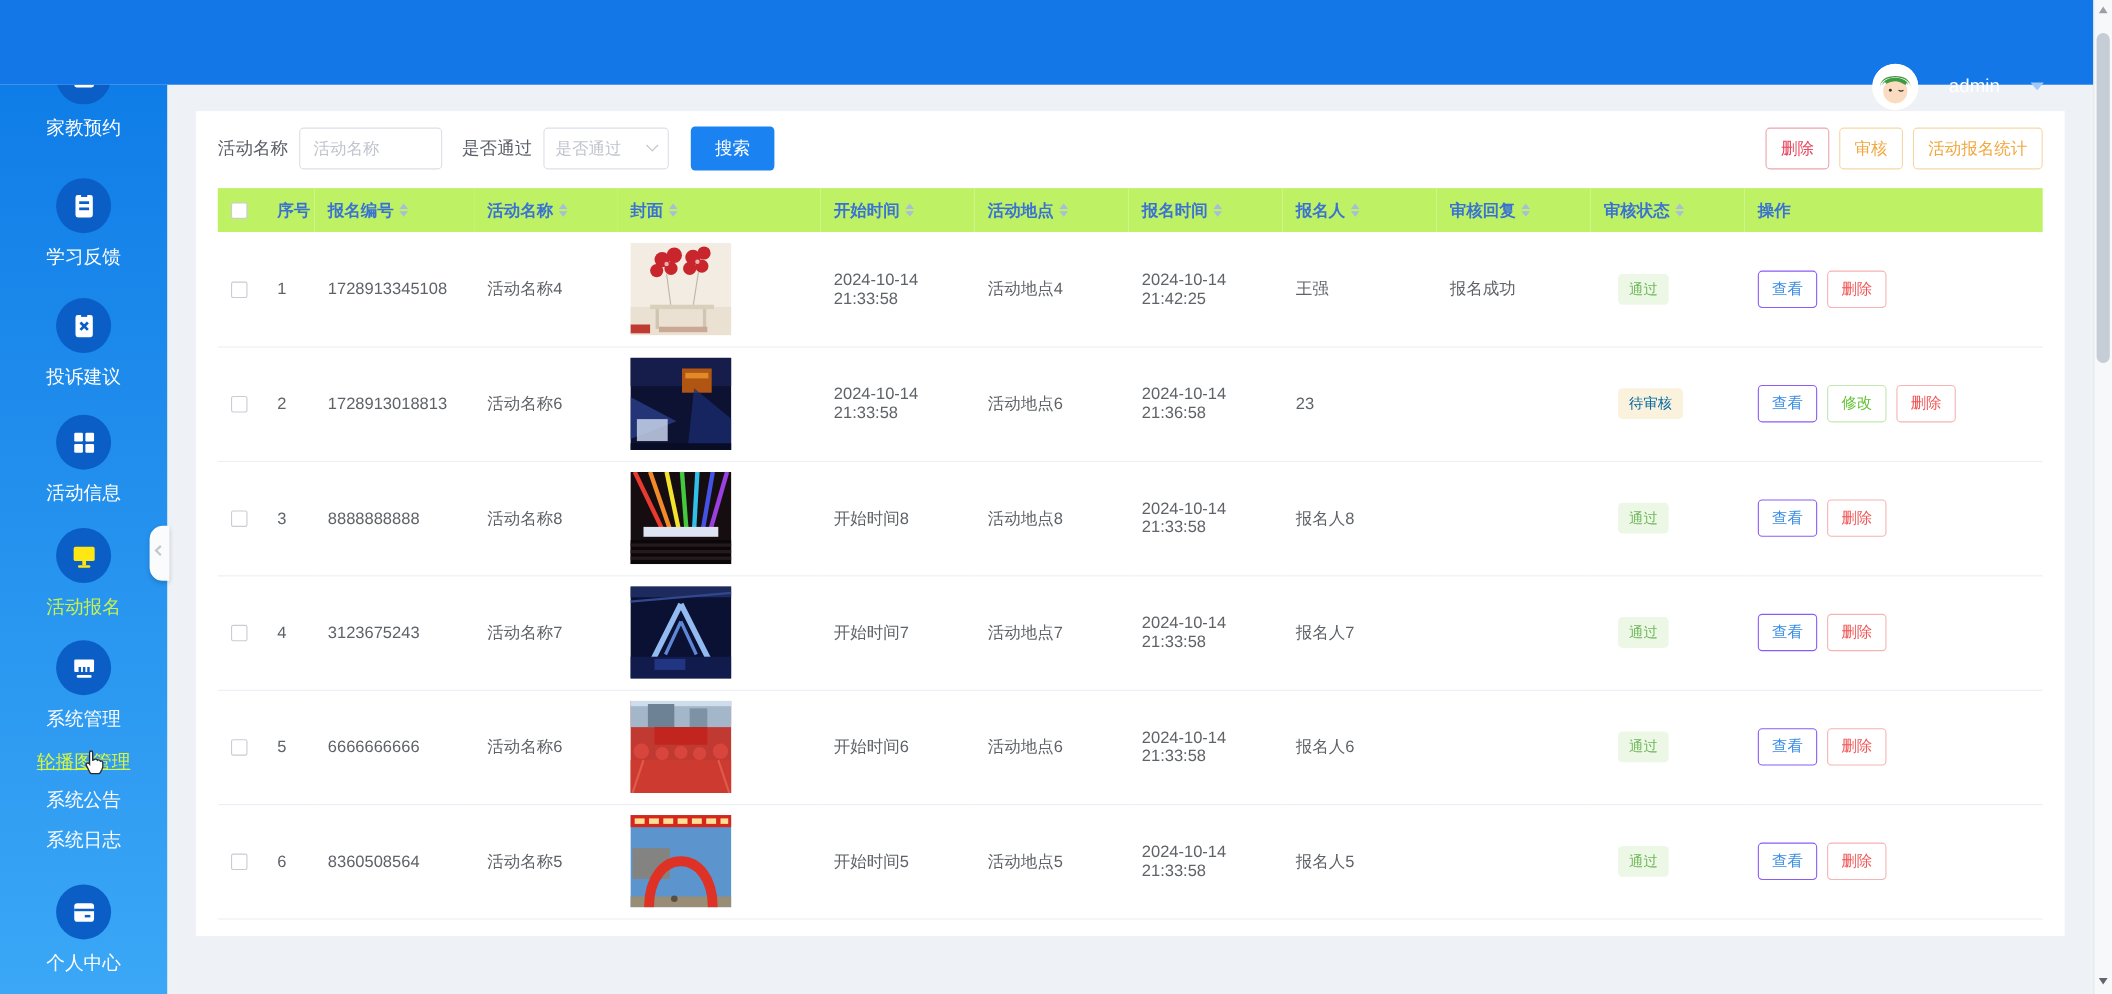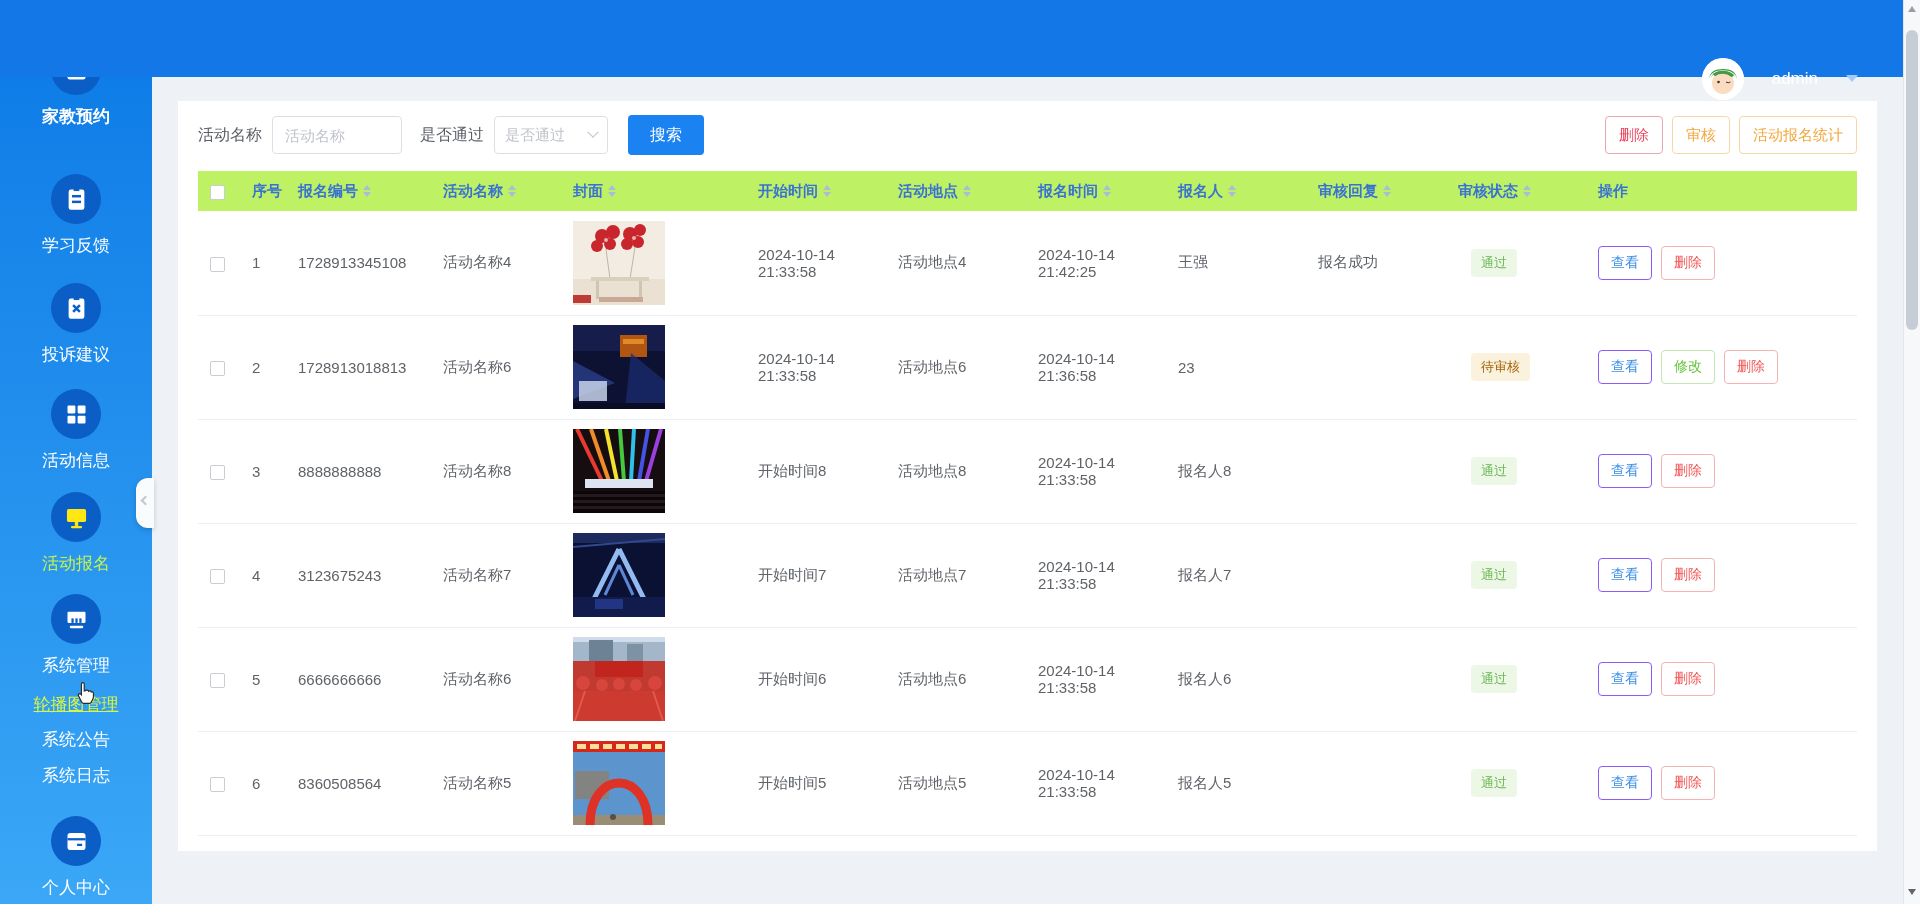--- a/index.html
+++ b/index.html
@@ -22,21 +22,21 @@
   .side-item { display:flex; flex-direction:column; align-items:center; cursor:pointer; }
   .icon-clip { display:block; }
   .side-item.partial .icon-clip { height:18px; overflow:hidden; }
   .side-item.partial .circle { margin-top:-32px; }
   .circle { width:50px; height:50px; border-radius:50%; background:#0a5ec6; display:flex; align-items:center; justify-content:center; }
   .circle svg { width:27px; height:27px; }
   .side-label { margin-top:10px; color:#fff; font-size:17px; white-space:nowrap; }
   .side-item.active .side-label { color:#c6f24e; }
   .side-sub { color:#fff; font-size:17px; height:20px; line-height:20px; cursor:pointer; }
   .side-sub.hl { color:#d9f63f; text-decoration:underline; }
-  .side-menu > :nth-child(1){ margin-bottom:46px;font-weight:bold; }
+  .side-menu > :nth-child(1){ margin-bottom:34px; }
   .side-menu > :nth-child(2){ margin-bottom:26px; }
   .side-menu > :nth-child(3){ margin-bottom:23px; }
   .side-menu > :nth-child(4){ margin-bottom:20px; }
   .side-menu > :nth-child(5){ margin-bottom:19px; }
   .side-menu > :nth-child(6){ margin-bottom:18px; }
   .side-menu > :nth-child(7){ margin-bottom:15px; }
   .side-menu > :nth-child(8){ margin-bottom:16px; }
   .side-menu > :nth-child(9){ margin-bottom:30px; }
 
   .notch { position:absolute; left:136px; top:478px; width:18px; height:50px; background:#fafbfc; border-radius:12px 0 0 12px; box-shadow:0 2px 5px rgba(0,0,0,.18); z-index:4; }
@@ -75,21 +75,21 @@
   td { border-bottom:1px solid #ebeef5; font-size:15px; color:#5f6368; padding-left:12px; background:#fff; }
   .cbx { display:inline-block; width:15px; height:15px; border:1px solid #c8ccd4; border-radius:2px; background:#fff; vertical-align:middle; cursor:pointer; }
   .th-label { vertical-align:middle; }
   .carets { display:inline-flex; flex-direction:column; margin-left:5px; vertical-align:middle; gap:2px; cursor:pointer; }
   .c-up { width:0; height:0; border-left:4px solid transparent; border-right:4px solid transparent; border-bottom:5px solid #a9bdd8; }
   .c-down { width:0; height:0; border-left:4px solid transparent; border-right:4px solid transparent; border-top:5px solid #a9bdd8; }
   .cover { width:92px; height:84px; overflow:hidden; }
   .cover svg { width:92px; height:84px; display:block; }
   .badge { display:inline-block; padding:5px 10px; font-size:13px; border-radius:4px; white-space:nowrap;margin-left:13px; }
   .badge.success { background:#edf7e6; color:#6db858; }
-  .badge.warning { background:#fbf2dd; color:#a16207; }
+  .badge.warning { background:#fbf2dd; color:#0369a1; }
   .act-btn { display:inline-block; padding:7px 12px; border-radius:4px; font-size:14px; background:#fff; margin-right:9px; cursor:pointer; white-space:nowrap; }
   .act-view { color:#3a8ee6; border:1px solid #8b5cf6; }
   .act-edit { color:#67c23a; border:1px solid #c2e7b0; }
   .act-delete { color:#f05656; border:1px solid #f5b3b3; }
 
   
   .scroll-track { position:absolute; right:0; top:0; width:17px; height:904px; background:#f7f8f9; border-left:1px solid #e3e5e8; z-index:5; }
   .scroll-thumb { position:absolute; left:2px; top:30px; width:12px; height:300px; background:#c7cdd6; border-radius:6px; }
   .sb-up { position:absolute; left:4px; top:6px; width:0; height:0; border-left:4px solid transparent; border-right:4px solid transparent; border-bottom:6px solid #9aa0a8; }
   .sb-down { position:absolute; left:4px; top:889px; width:0; height:0; border-left:4px solid transparent; border-right:4px solid transparent; border-top:6px solid #5f6670; }

